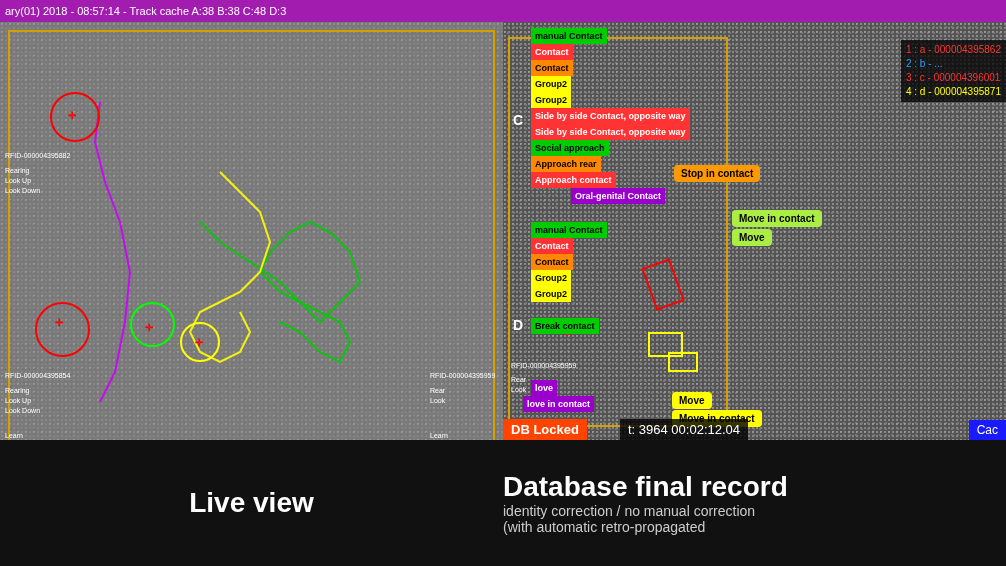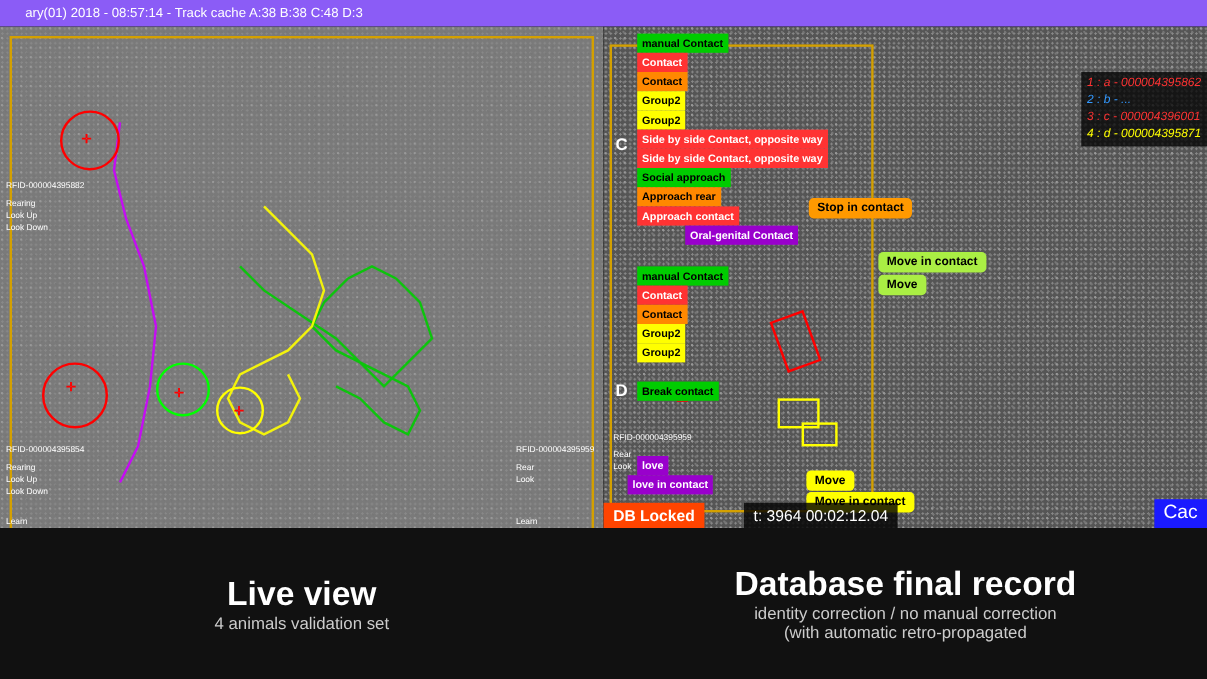--- a/index.html
+++ b/index.html
@@ -11,26 +11,26 @@
       overflow: hidden;
       position: relative;
     }
 
     
     #top-bar {
       position: absolute;
       top: 0; left: 0;
       width: 100%;
       height: 22px;
-      background: #8b5cf6;
+      background: #a21caf;
       color: #fff;
       font-size: 11px;
       display: flex;
       align-items: center;
-      padding-left: 21px;
+      padding-left: 5px;
       z-index: 100;
     }
 
     
     #left-panel {
       position: absolute;
       top: 22px;
       left: 0;
       width: 503px;
       height: 440px;
@@ -66,48 +66,47 @@
       flex-direction: column;
       align-items: center;
       justify-content: center;
       color: #fff;
     }
 
     #bottom-right {
       width: 503px;
       display: flex;
       flex-direction: column;
-      align-items: center;
+      align-items: flex-start;
       justify-content: center;
       color: #fff;
       text-align: center;
     }
 
     .bottom-title {
       font-size: 28px;
       font-weight: bold;
     }
 
     .bottom-subtitle {
       font-size: 14px;
       color: #ccc;
     }
 
     
     #legend {
       position: absolute;
-      top: 38px;
+      top: 18px;
       right: 0;
       background: rgba(0,0,0,0.75);
       color: #fff;
       font-size: 10px;
       padding: 3px 5px;
       z-index: 10;
       line-height: 14px;
-      font-style: italic;
     }
 
     .legend-a { color: #ff3333; }
     .legend-c { color: #ff3333; }
     .legend-d { color: #ffff00; }
 
     
     #db-locked {
       position: absolute;
       bottom: 126px;
@@ -132,21 +131,21 @@
       z-index: 10;
     }
 
     
     #cache-btn {
       position: absolute;
       bottom: 126px;
       right: 0;
       background: #1a1aff;
       color: #fff;
-      font-size: 16px;
+      font-size: 12px;
       padding: 3px 8px;
       z-index: 10;
     }
 
     
     .tag {
       position: absolute;
       font-size: 9px;
       font-weight: bold;
       padding: 1px 4px;
@@ -353,20 +352,19 @@
   <span>t: 3964 00:02:12.04</span>
 </div>
 
 <div id="cache-btn">
   <span>Cac</span>
 </div>
 
 <div id="bottom-bar">
   <div id="bottom-left">
     <div class="bottom-title">Live view</div>
-    <div class="bottom-subtitle">4 animals validation set</div>
   </div>
   <div id="bottom-right">
     <div class="bottom-title">Database final record</div>
     <div class="bottom-subtitle">identity correction / no manual correction</div>
     <div class="bottom-subtitle">(with automatic retro-propagated</div>
   </div>
 </div>
 
 </body></html>

